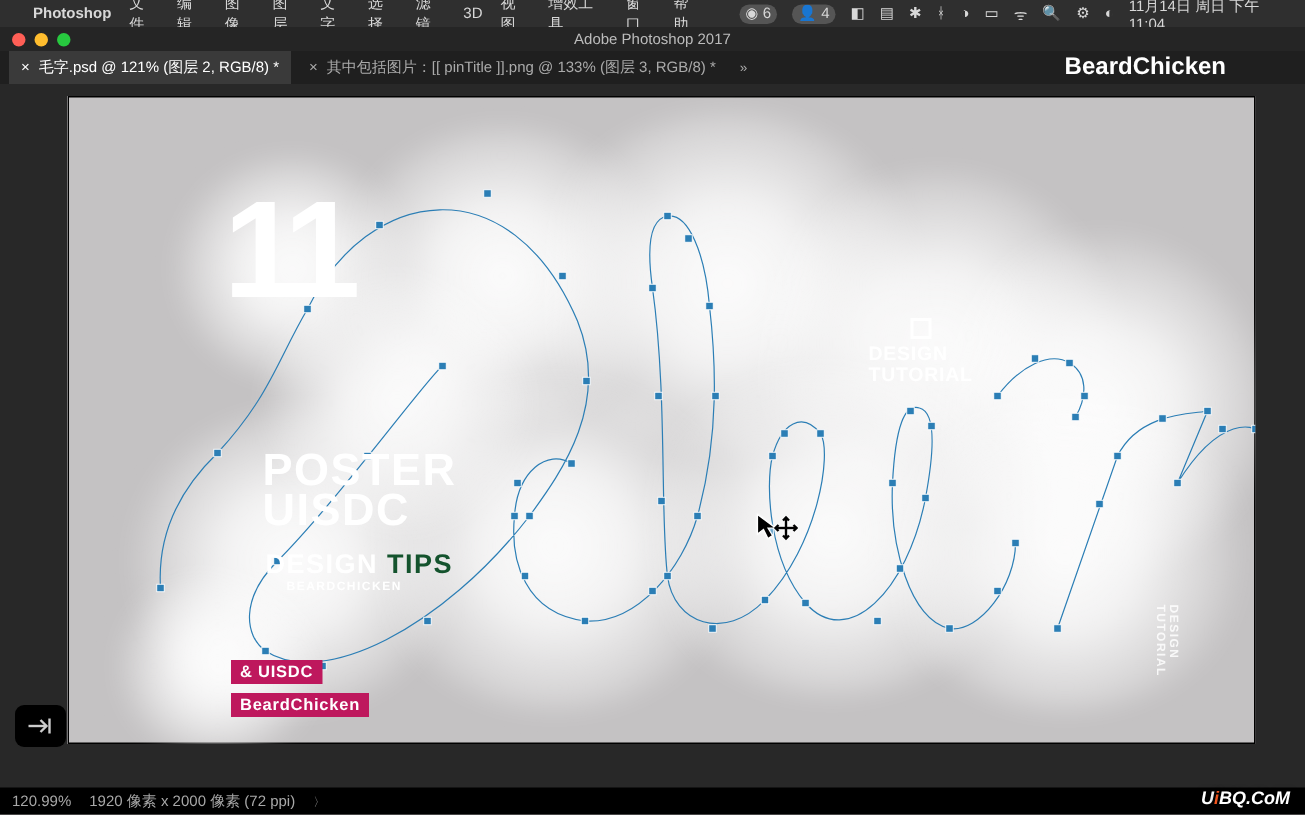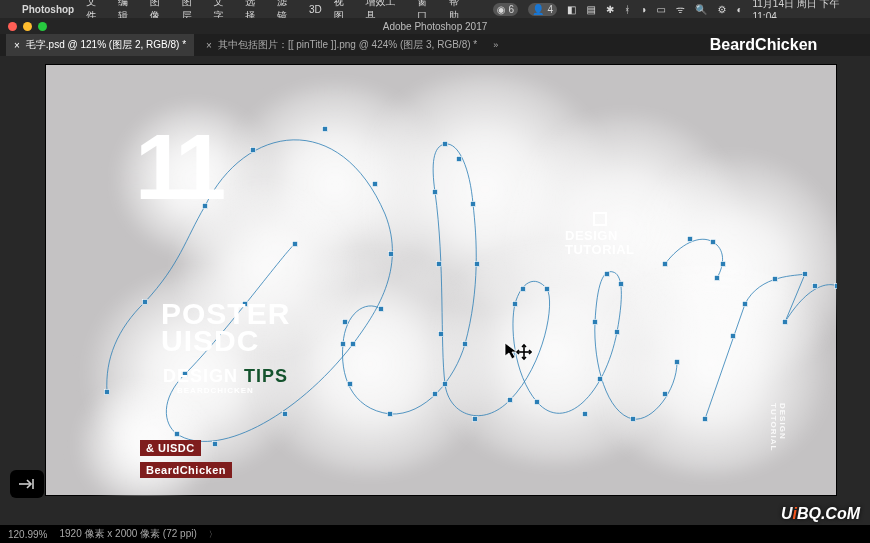--- a/index.html
+++ b/index.html
@@ -103,21 +103,21 @@
   .path-svg path {
     fill: none;
     stroke: #2b7eb5;
     stroke-width: 0.8px;
   }
   .anchor {
     fill: #2b7eb5; stroke: #fff; stroke-width: 0.6;
   }
 
   
-  .poster-el { position: absolute; color: #fff; z-index: 5; }
+  .poster-el { position: absolute; color: #fff; z-index: 5; margin-left: 14px; }
   .num11 {
     left: 90px; top: 62px;
     font-size: 92px; font-weight: 800; letter-spacing: -6px;
     line-height: 0.9;
   }
   .design-tut {
     left: 520px; top: 148px;
     font-size: 13px; font-weight: 700; line-height: 1.05;
     letter-spacing: 0.5px;
   }
@@ -132,21 +132,21 @@
   .design-tips {
     left: 118px; top: 302px;
     font-size: 18px; font-weight: 700; letter-spacing: 1px;
   }
   .design-tips .tips { color: #14532d; font-weight: 800; }
   .sub-bc {
     left: 132px; top: 322px;
     font-size: 8px; font-weight: 700; letter-spacing: 1px; color: #fff;
   }
   .tag {
-    background: #7f1d1d; color: #fff;
+    background: #be185d; color: #fff;
     padding: 2px 6px; font-size: 11px; font-weight: 700;
     letter-spacing: 0.5px;
   }
   .tag1 { left: 95px; top: 376px; }
   .tag2 { left: 95px; top: 398px; }
   .side-vert {
     right: 50px; bottom: 45px;
     writing-mode: vertical-rl;
     font-size: 8px; letter-spacing: 1px; color: #fff; font-weight: 600;
     opacity: 0.85;
@@ -175,22 +175,22 @@
     height: 18px;
     display: flex; align-items: center;
     background: #000000;
     padding: 0 8px; gap: 12px;
     font-size: 10px; color: #a8a8a8;
   }
   .status-bar .chev { font-size: 8px; color: #888; }
 
   
   .watermark {
-    position: absolute; right: 10px; bottom: 20px;
-    font-size: 16px; font-weight: 700; font-style: italic;
+    position: absolute; right: 10px; bottom: 4px;
+    font-size: 12px; font-weight: 700; font-style: italic;
     text-shadow: 0 0 4px rgba(0,0,0,0.8);
     z-index: 50;
   }
   .watermark .u { color: #fff; }
   .watermark .i { color: #ff5a1f; }
   .watermark .rest { color: #fff; }
 </style>
 </head>
 <body>
 
@@ -236,21 +236,21 @@
   <div class="title">Adobe Photoshop 2017</div>
 </div>
 
 <div class="tab-bar">
   <div class="tab active">
     <span class="close">×</span>
     <span>毛字.psd @ 121% (图层 2, RGB/8) *</span>
   </div>
   <div class="tab">
     <span class="close">×</span>
-    <span>其中包括图片：[[ pinTitle ]].png @ 424% (图层 3, RGB/8) *</span>
+    <span>其中包括图片：[[ pinTitle ]].png @ 133% (图层 3, RGB/8) *</span>
   </div>
   <span class="collapse">»</span>
   <div class="brand">
     <span class="brand-name">BeardChicken</span>
     <span class="bilibili">bilibili</span>
   </div>
 </div>
 
 <div class="stage">
 

